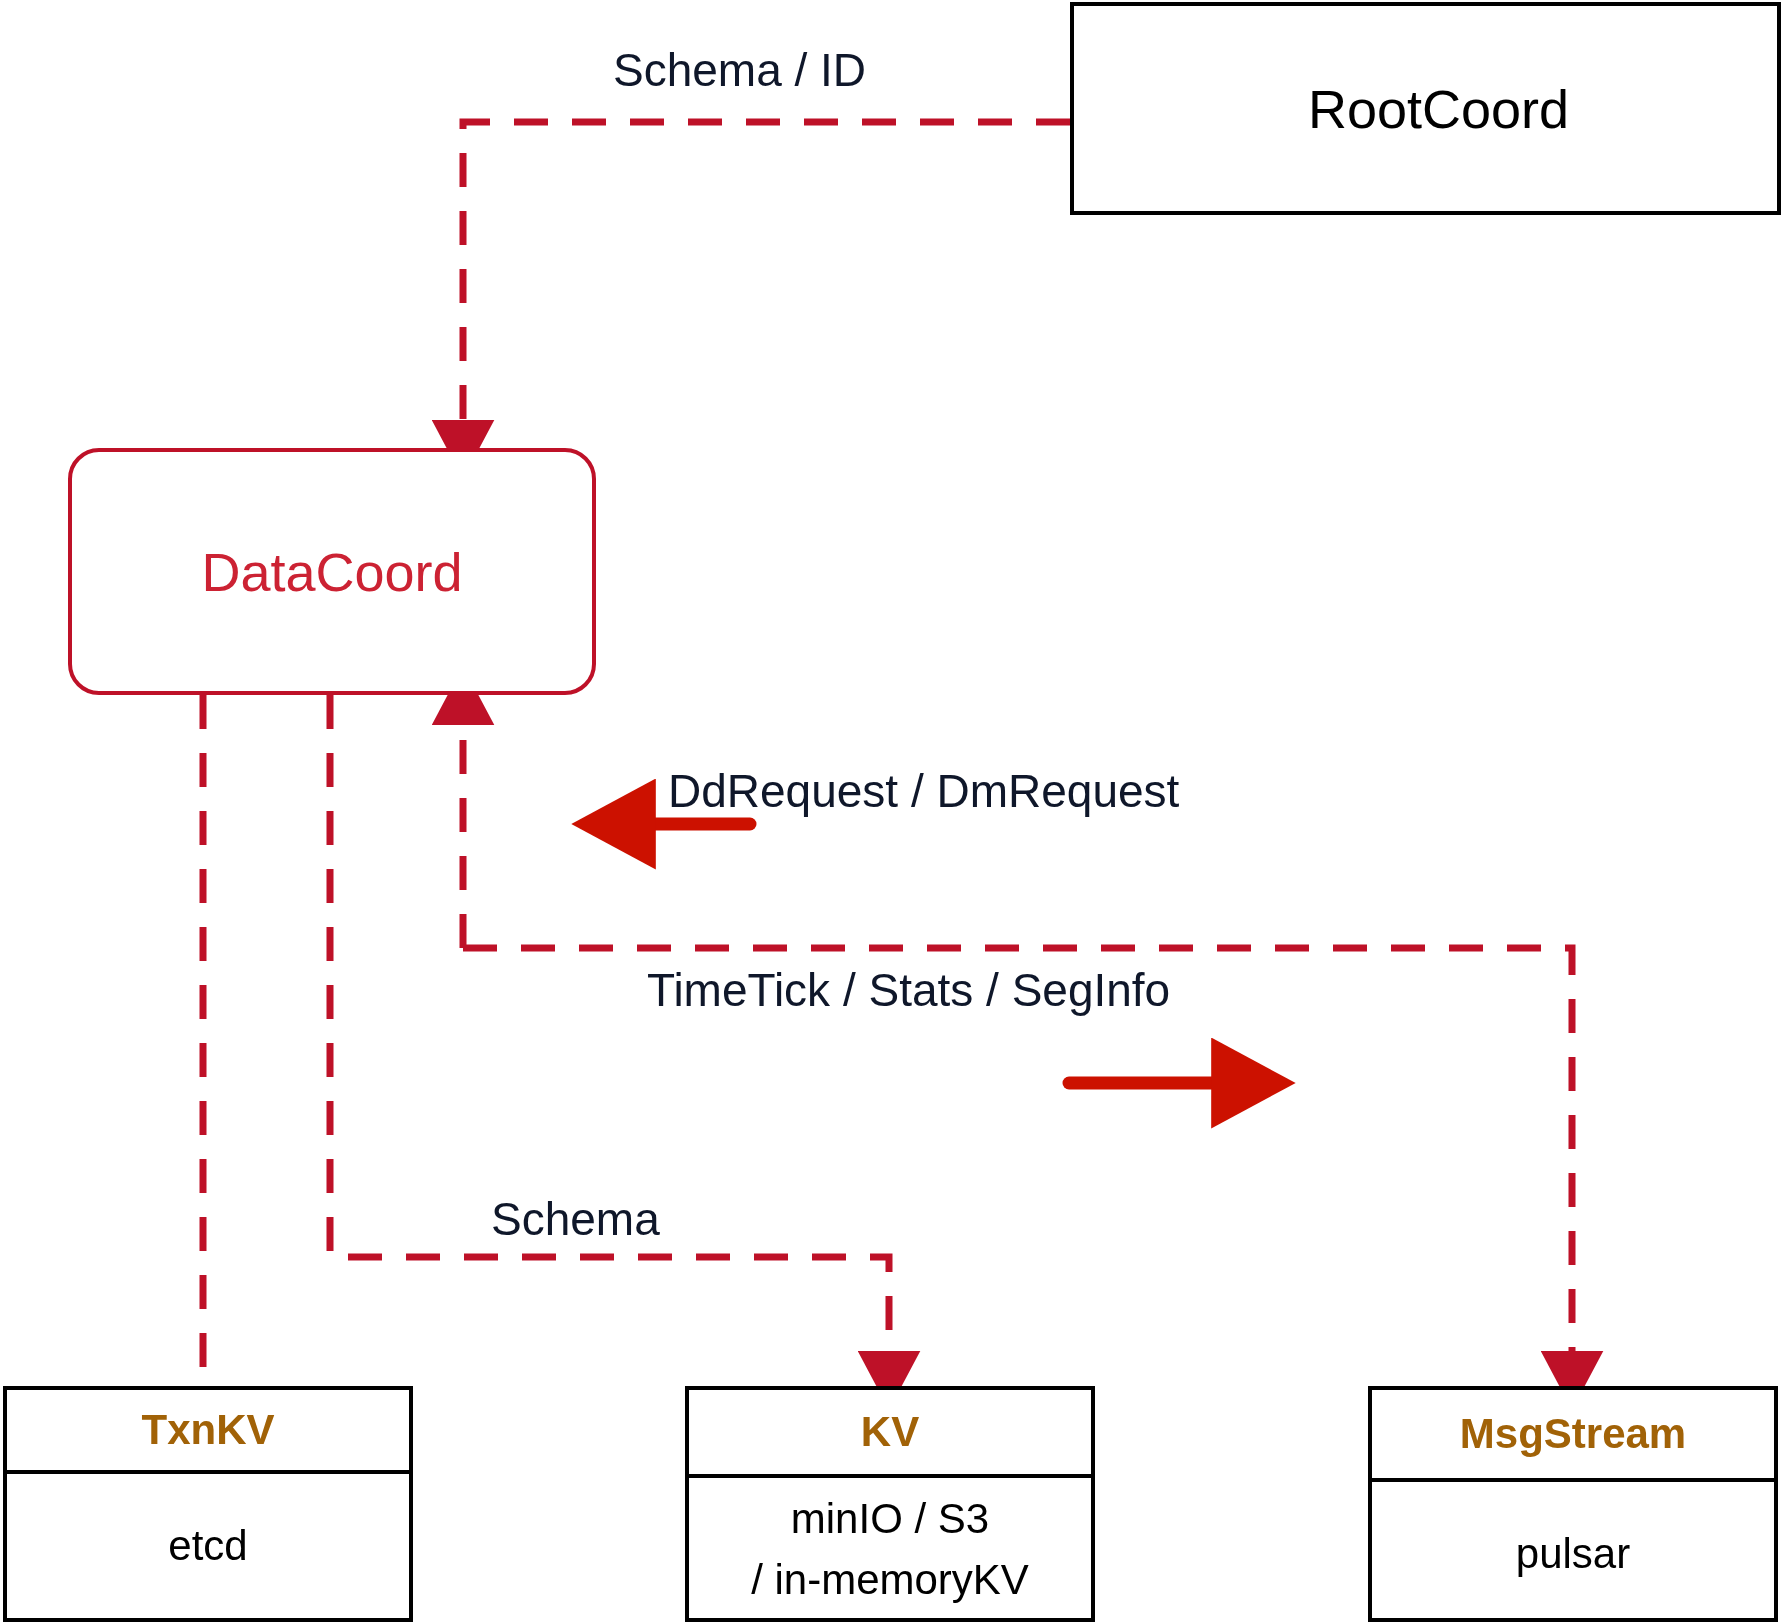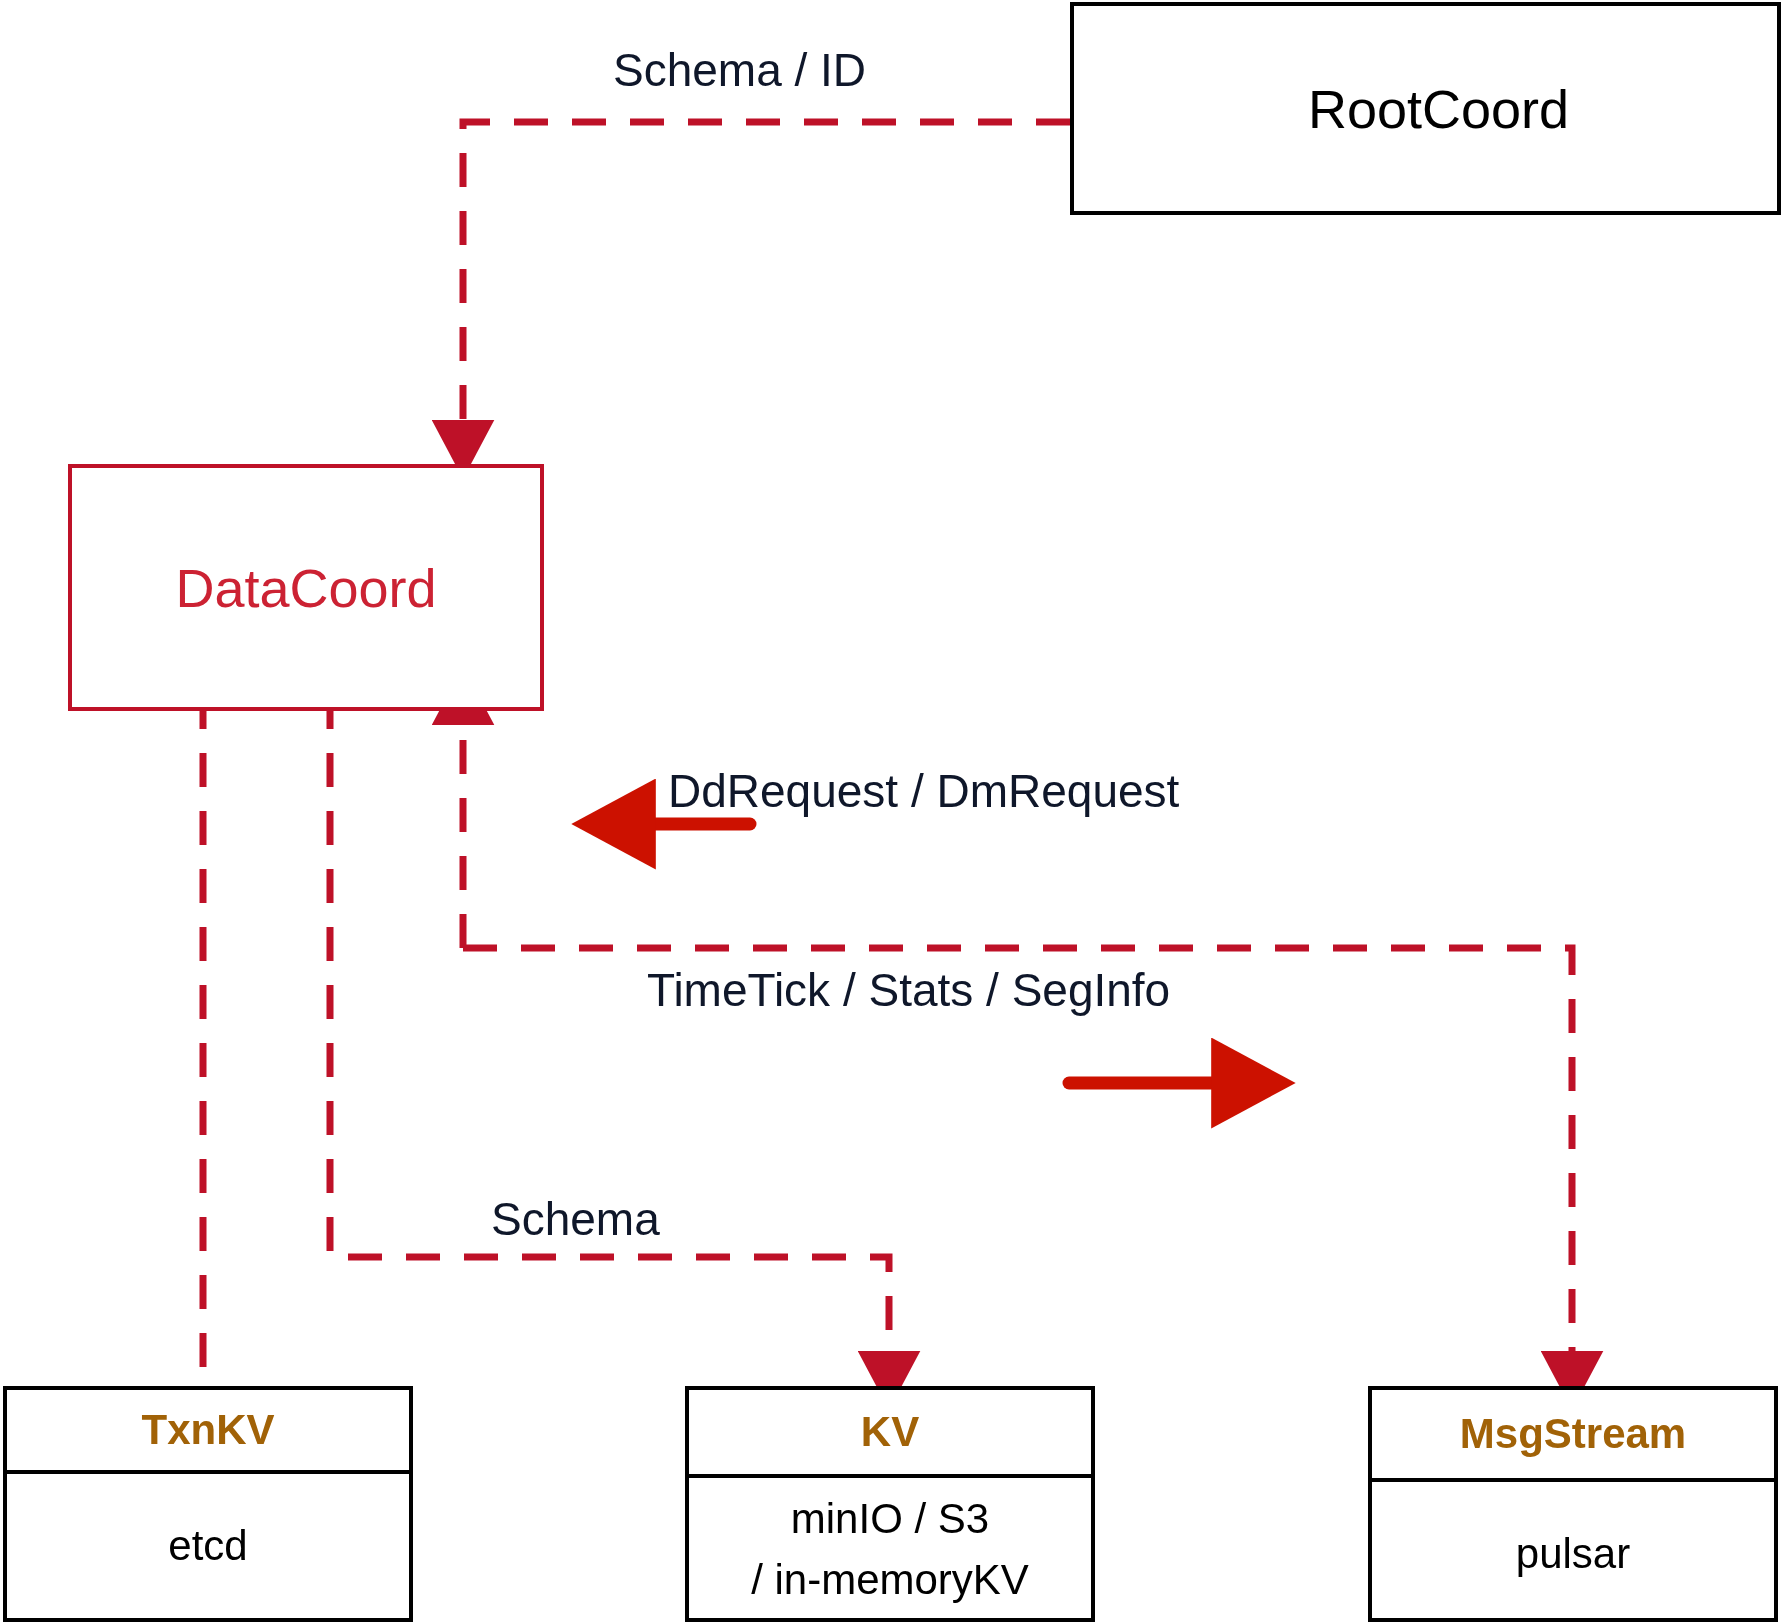--- a/index.html
+++ b/index.html
@@ -127,21 +127,21 @@
 
     <g>
       <path d="M1069,1083 L1232,1083" fill="none" stroke="#CC1100" stroke-width="13" stroke-linecap="round" marker-end="url(#solid-arrow-r)"></path>
     </g>
   </svg>
 
   <div class="node-box box-black" style="left:1070px; top:2px; width:711px; height:213px;">
     <div class="node-title title-black" style="height:100%;">RootCoord</div>
   </div>
 
-  <div class="node-box box-red" style="left:68px; top:464px; width:476px; height:247px;">
+  <div class="node-box box-red" style="left:68px; top:448px; width:528px; height:247px;border-radius:31px;">
     <div class="node-title title-red" style="height:100%;">DataCoord</div>
   </div>
 
   <div class="node-box box-black" style="left:3px; top:1386px; width:410px; height:236px;">
     <div class="stack-header" style="height:84px;">TxnKV</div>
     <div class="stack-body" style="height:144px;">
       <div>etcd</div>
     </div>
   </div>
 

